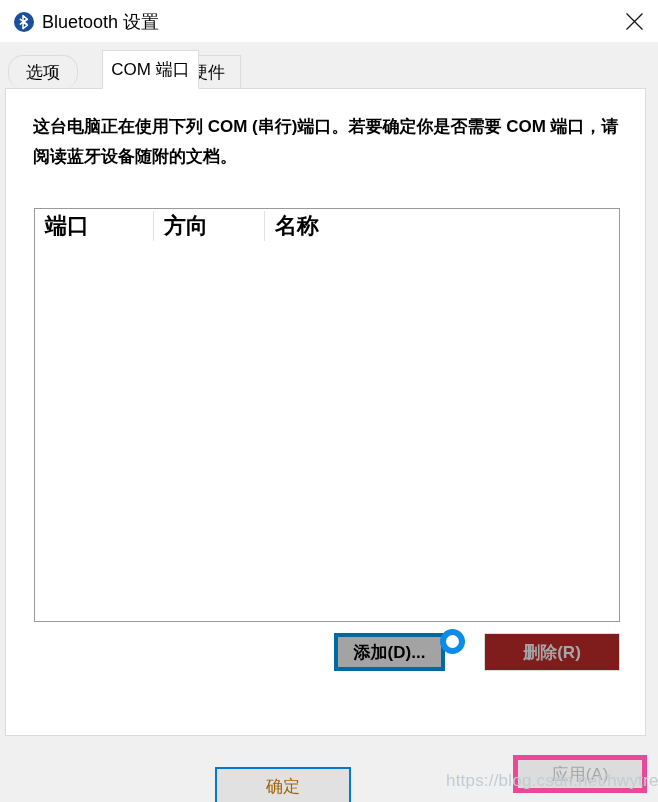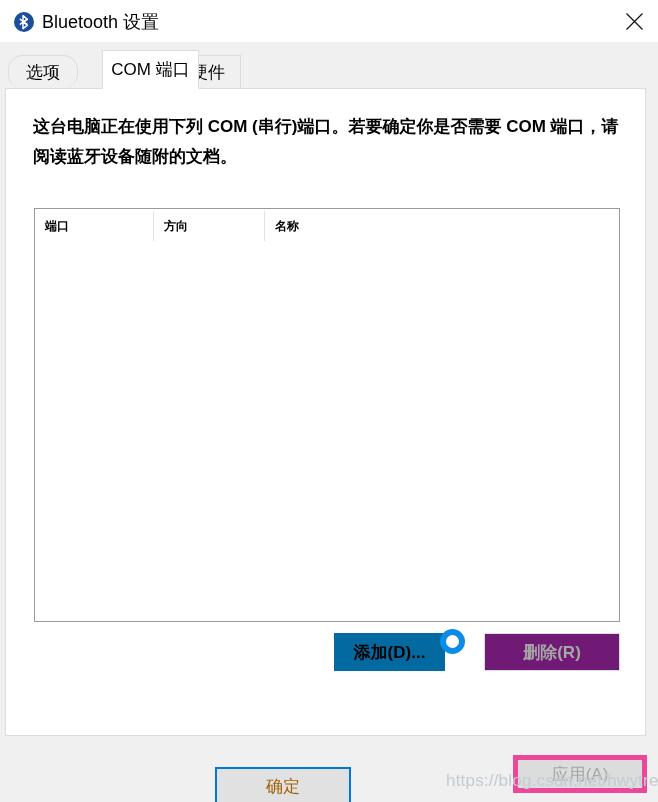--- a/index.html
+++ b/index.html
@@ -134,21 +134,21 @@
   .col-header {
     position: absolute;
     left: 0; top: 0;
     width: 100%;
     height: 34px;
   }
   .col {
     position: absolute;
     top: 0;
     height: 34px;
-    font-size: 12px;
+    font-size: 22px;
     color: #000000;
     display: flex;
     align-items: center;
     padding-left: 10px;
     box-sizing: border-box;
     white-space: nowrap;
     cursor: default;
   }
   .col-sep {
     position: absolute;
@@ -175,30 +175,30 @@
     cursor: default;
     background: #e1e1e1;
     border: 1px solid #adadad;
     color: #000000;
   }
   .btn-add {
     left: 328px;
     top: 544px;
     width: 111px;
     height: 38px;
-    background: #0369a1;
-    border: 1px solid #0369a1;
+    background: #a3a3a3;
+    border: 4px solid #0369a1;
     color: #000000;
   }
   .btn-del {
     left: 478px;
     top: 544px;
     width: 136px;
     height: 38px;
-    background: #701a75;
+    background: #7f1d1d;
     border: 1px solid #dcdcdc;
     color: #a6a6a6;
   }
 
   
   .click-ring {
     position: absolute;
     left: 440px;
     top: 629px;
     width: 25px;

